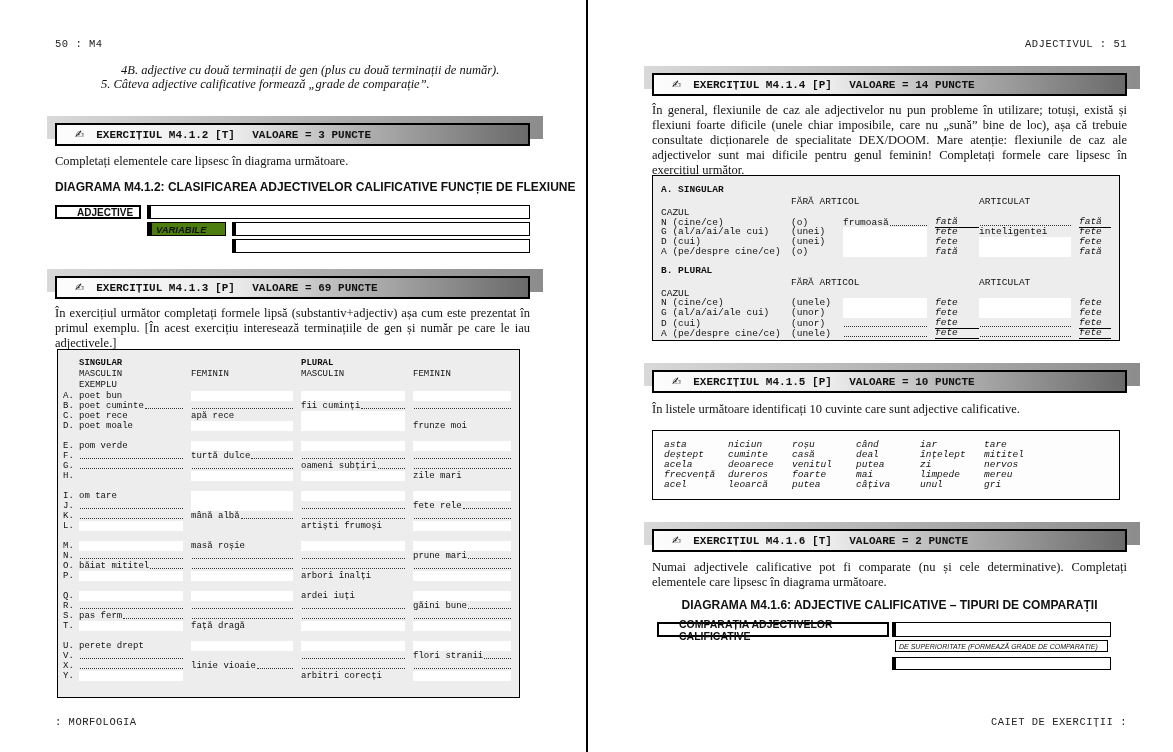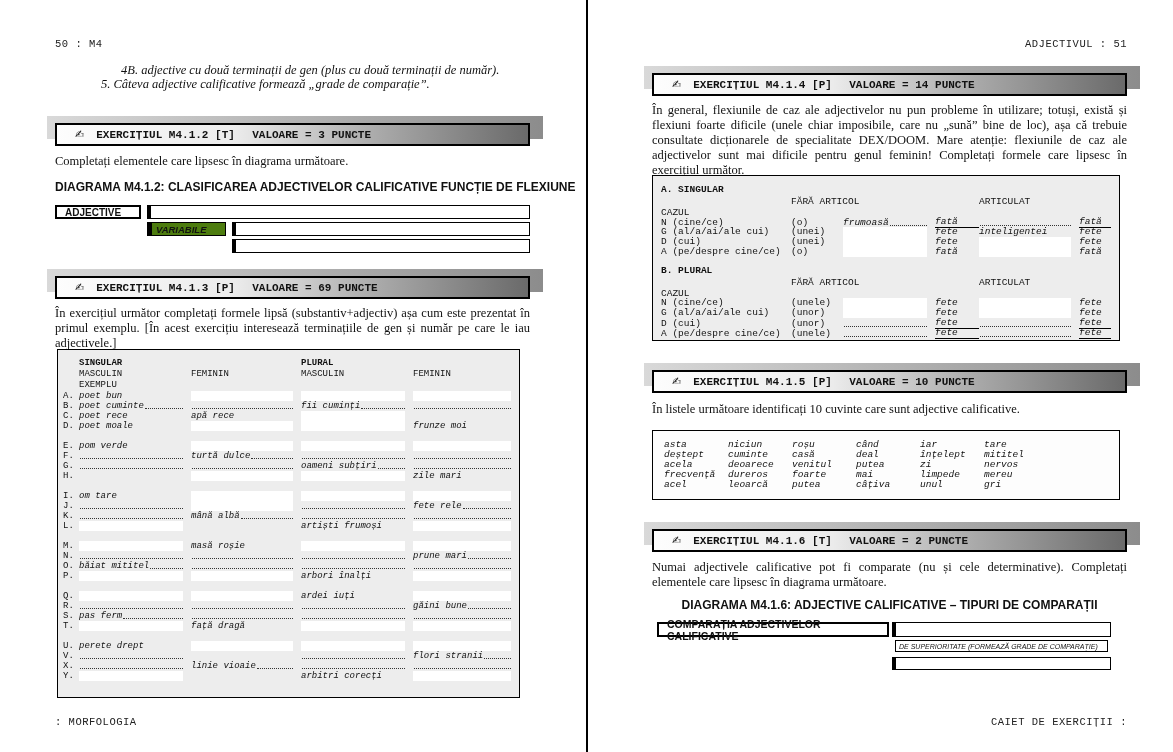--- a/index.html
+++ b/index.html
@@ -21,39 +21,39 @@
   .exbar::before{content:"";position:absolute;left:-8px;right:-13px;top:-7px;height:100%;
      background:linear-gradient(90deg,#d9d9d9,#8c8c8c);}
   .exbar-in{position:absolute;inset:0;border:2px solid #000;
      background:linear-gradient(90deg,#fdfdfd,#ebebeb 38%,#aaaaaa 68%,#6a6a6a);
      display:flex;align-items:center;font:bold 11px "Liberation Mono",monospace;white-space:nowrap;}
   .exbar .ic{margin-left:18px;font-size:11px;line-height:11px;font-family:"DejaVu Sans",sans-serif;}
   .exbar .t1{margin-left:12px;width:156px;}
 
   
   .dbx{position:absolute;border:2px solid #000;background:#fff;
-       font:bold 10px "Liberation Sans",sans-serif;display:flex;align-items:center;padding-left:8px;box-sizing:border-box;}
+       font:bold 10px "Liberation Sans",sans-serif;display:flex;align-items:center;padding-left:20px;box-sizing:border-box;}
   .dvar{position:absolute;border:1px solid #000;background:#4d7c0f;
        font:italic bold 9.5px "Liberation Sans",sans-serif;display:flex;align-items:center;padding-left:4px;box-sizing:border-box;}
   .dlong{position:absolute;border:1px solid #000;border-left:4px solid #000;background:#fff;box-sizing:border-box;}
   .dthin{position:absolute;border:1px solid #000;background:#fff;box-sizing:border-box;
        font:italic 7px "Liberation Sans",sans-serif;display:flex;align-items:center;padding-left:3px;white-space:nowrap;}
   .dbar{position:absolute;width:4px;background:#000;}
 
   
   .bigtable{position:absolute;left:57px;top:341px;width:463px;height:349px;border:1px solid #000;
      background:#ededed;box-sizing:border-box;padding:8px 0 0 5px;}
   .throw,.trow{display:grid;grid-template-columns:16px 112px 110px 112px 1fr;
      font:9px "Liberation Mono",monospace;line-height:10px;}
   .throw{height:11px;}
   .trow{height:10px;}
   .tgap{margin-top:10px;}
   .bold{font-weight:bold;}
   .cell{display:flex;align-items:flex-end;overflow:hidden;padding-right:8px;min-width:0;}
-  .cw{font-style:italic;white-space:nowrap;}
+  .cw{white-space:nowrap;}
   .leader{flex:1;border-bottom:1.3px dotted #333;margin:0 0 2px 1px;min-width:8px;}
   .wbox{background:#fff;height:10px;width:100%;align-self:flex-end;}
 
   
   .caztable{position:absolute;left:64px;top:167px;width:468px;height:166px;border:1px solid #000;
      background:#ededed;box-sizing:border-box;padding:8px 8px 0 8px;font-family:"Liberation Mono",monospace;}
   .sect{font:bold 9.5px "Liberation Mono",monospace;height:11px;}
   .crow{display:grid;grid-template-columns:130px 52px 92px 44px 100px 1fr;
      font:9.5px "Liberation Mono",monospace;line-height:10px;height:10px;align-items:end;}
   .chead{height:12px;}

